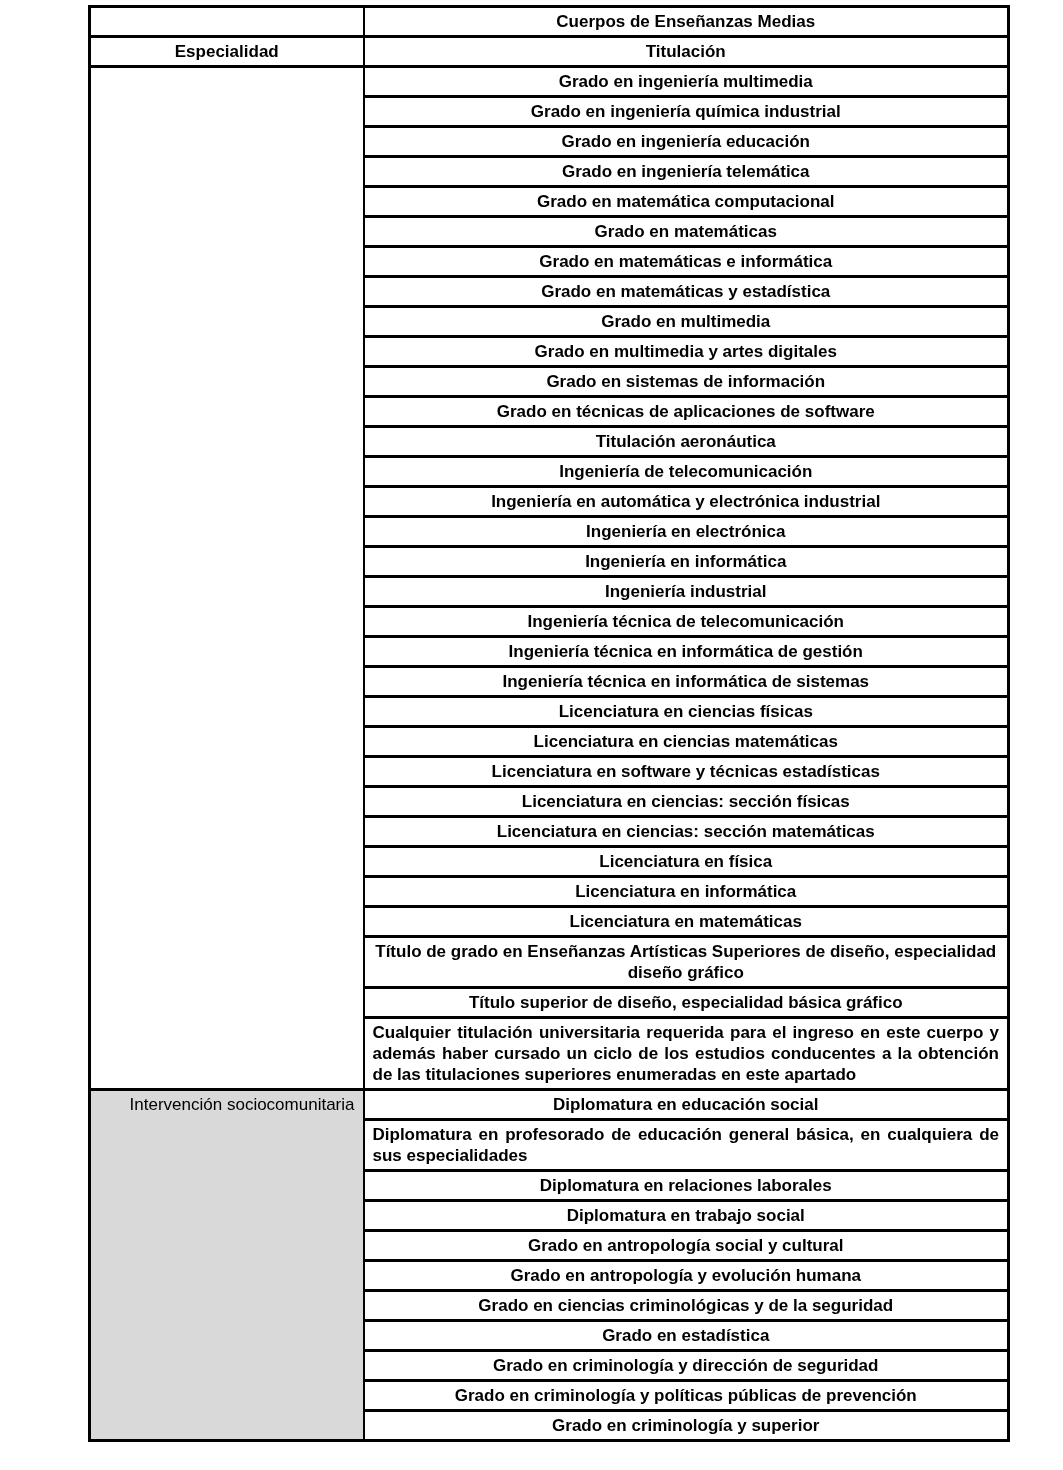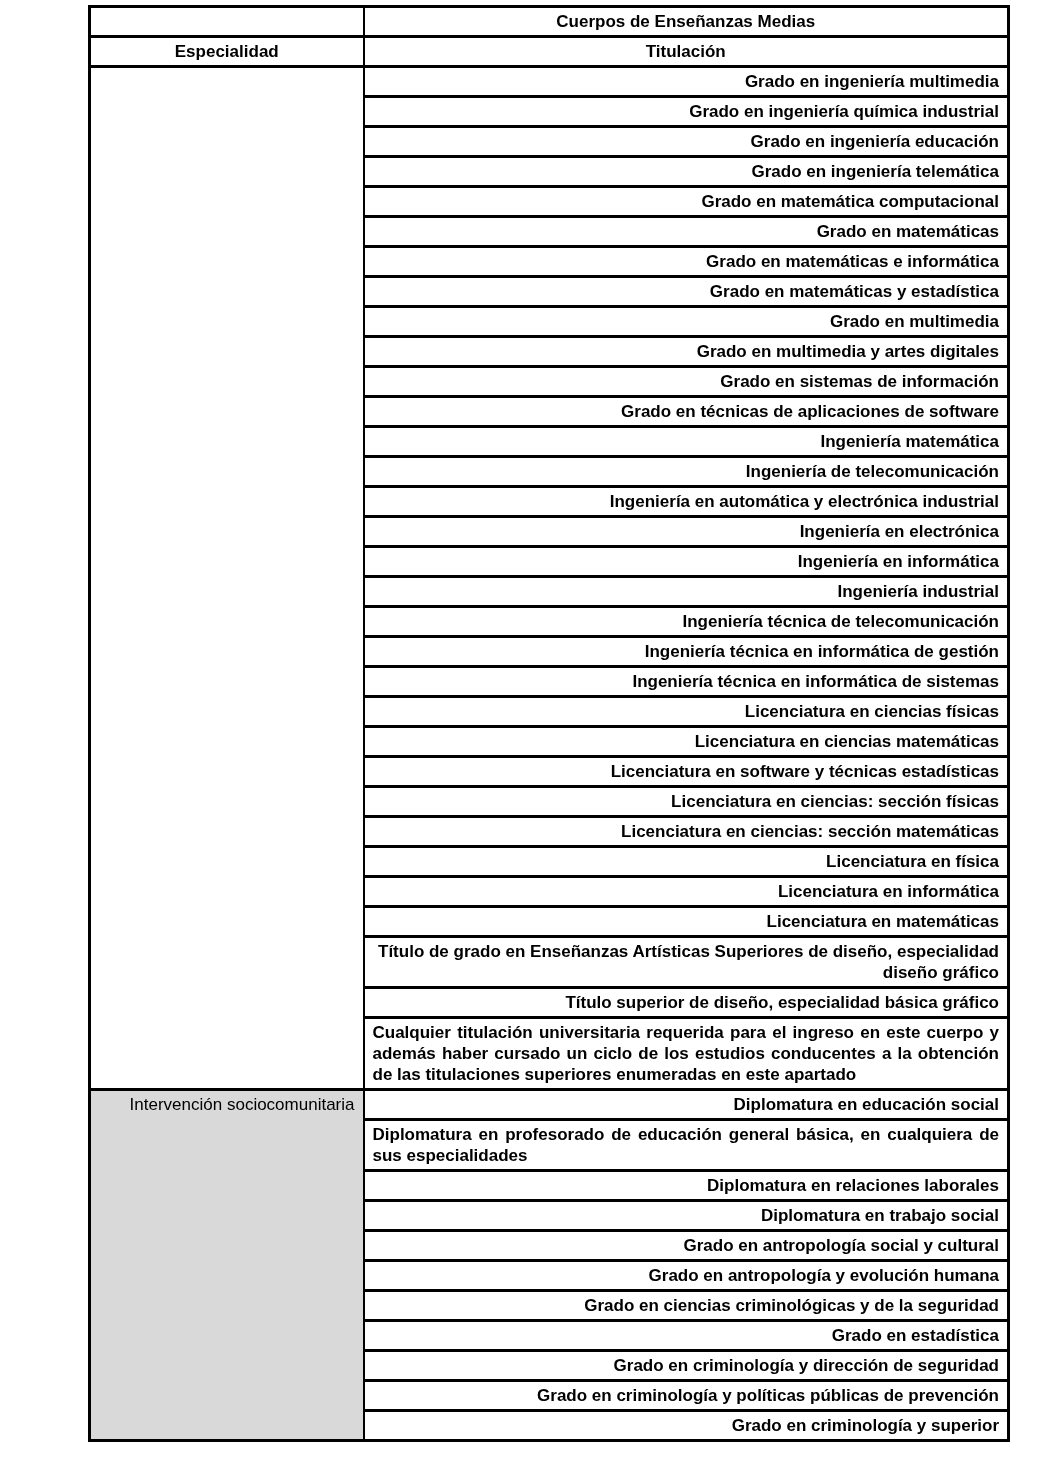--- a/index.html
+++ b/index.html
@@ -38,21 +38,21 @@
     padding: 3px 8px 3px 8px;
     vertical-align: top;
     overflow: hidden;
     background: #ffffff;
   }
   th.group-title, th.col-head {
     font-weight: bold;
   }
   td.tit {
     font-weight: bold;
-    text-align: right;
+    text-align: center;
   }
   td.tit.just {
     text-align: justify;
     text-justify: inter-word;
   }
   td.esp {
     font-weight: normal;
     text-align: right;
     vertical-align: top;
     padding-right: 44px;
@@ -107,21 +107,21 @@
         <tr>
           <td class="tit">Grado en multimedia y artes digitales</td>
         </tr>
         <tr>
           <td class="tit">Grado en sistemas de información</td>
         </tr>
         <tr>
           <td class="tit">Grado en técnicas de aplicaciones de software</td>
         </tr>
         <tr>
-          <td class="tit">Ingeniería matemática</td>
+          <td class="tit">Titulación aeronáutica</td>
         </tr>
         <tr>
           <td class="tit">Ingeniería de telecomunicación</td>
         </tr>
         <tr>
           <td class="tit">Ingeniería en automática y electrónica industrial</td>
         </tr>
         <tr>
           <td class="tit">Ingeniería en electrónica</td>
         </tr>

